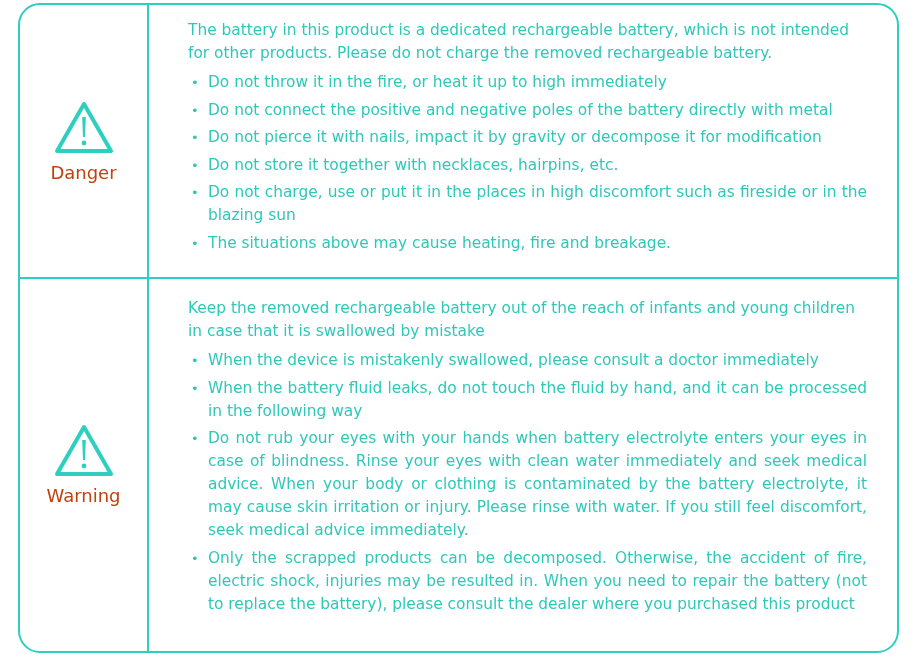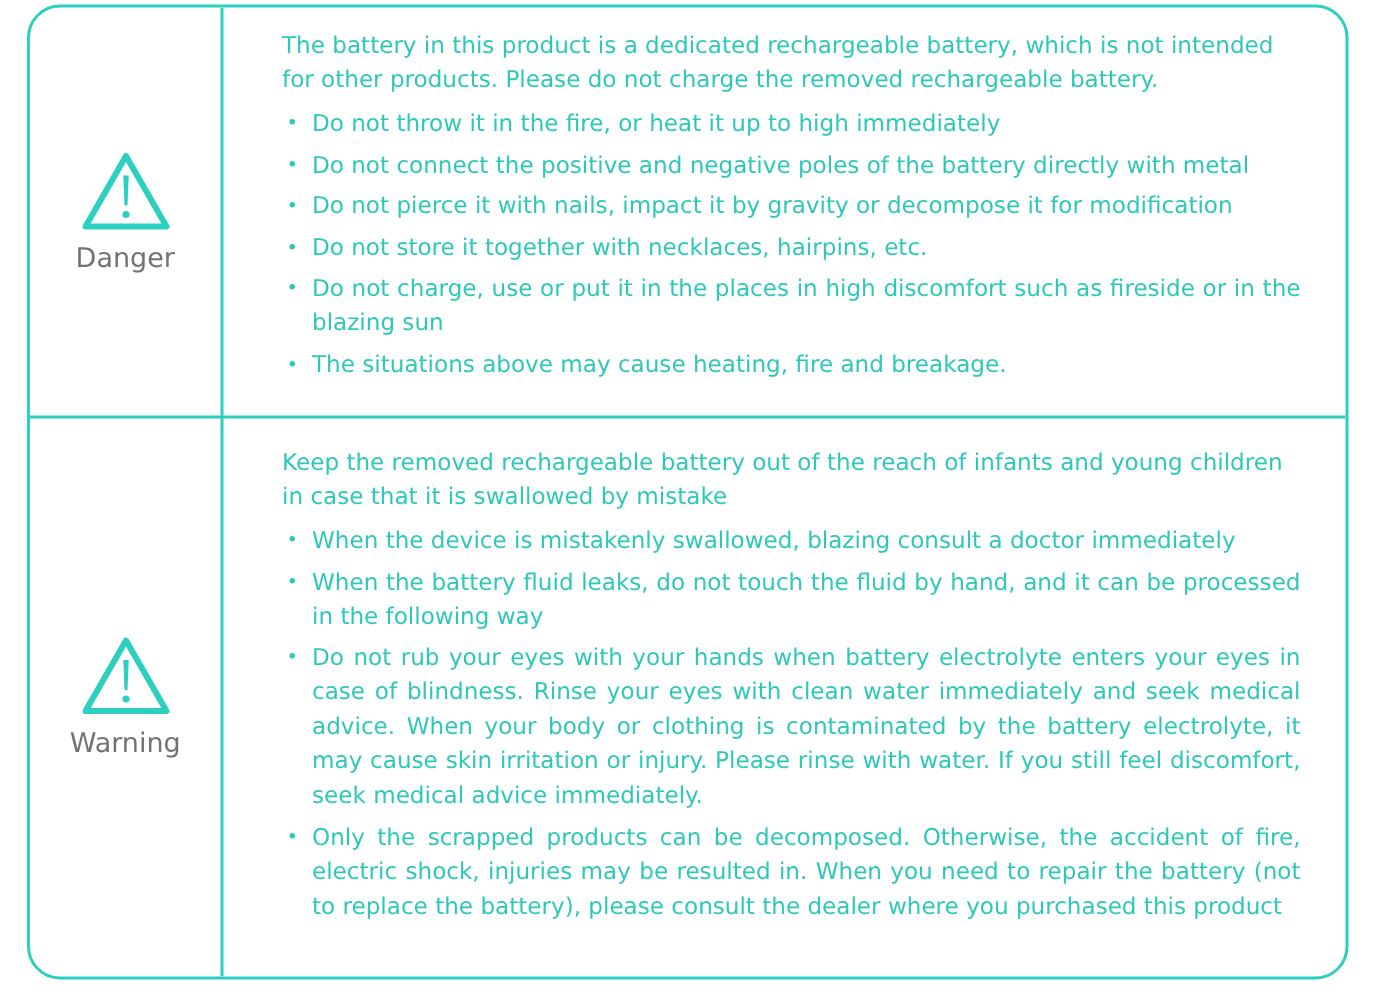--- a/index.html
+++ b/index.html
@@ -6,21 +6,21 @@
   body { width: 919px; height: 663px; position: relative; overflow: hidden;
          font-family: "DejaVu Sans", sans-serif; color: #2ec8b8; }
   .frame { position: absolute; left: 18px; top: 3px; width: 881px; height: 650px;
            border: 2px solid #2ccfc0; border-radius: 22px; box-sizing: border-box; overflow: hidden; }
   .row { position: absolute; left: 0; right: 0; display: flex; }
   .row.danger { top: 0; height: 272px; border-bottom: 2px solid #2ccfc0; }
   .row.warning { top: 272px; bottom: 0; }
   .label-cell { width: 129px; border-right: 2px solid #2ccfc0; box-sizing: border-box;
                 display: flex; flex-direction: column; align-items: center; justify-content: center; }
   .label-cell svg { width: 62px; height: 56px; display: block; }
-  .label-text { font-size: 18px; margin-top: 6px; color: #737373; }
+  .label-text { font-size: 18px; margin-top: 6px; color: #c2410c; }
   .content-cell { flex: 1; padding: 14px 30px 0 39px; box-sizing: border-box; }
   .intro { font-size: 15.4px; line-height: 23px; margin: 0 0 6px 0; }
   ul { list-style: none; margin: 0; padding: 0; }
   li { position: relative; padding-left: 20px; font-size: 15.4px; line-height: 23px; margin-bottom: 4.5px; }
   li::before { content: "•"; position: absolute; left: 3px; top: 0; font-size: 13px; }
   li.justify { text-align: justify; }
   .row.warning .content-cell { padding-top: 20px; }
 </style>
 </head>
 <body>
@@ -58,21 +58,21 @@
           <path d="M31 4 L58 51 L4 51 Z" fill="none" stroke="#2ccfc0" stroke-width="4" stroke-linejoin="round"></path>
           <path d="M29.2 17 L32.8 17 L32 37 L30 37 Z" fill="#2ccfc0"></path>
           <circle cx="31" cy="43" r="2.4" fill="#2ccfc0"></circle>
         </svg>
       </span>
       <div class="label-text">Warning</div>
     </div>
     <div class="content-cell">
       <p class="intro">Keep the removed rechargeable battery out of the reach of infants and young children in case that it is swallowed by mistake</p>
       <ul>
-        <li>When the device is mistakenly swallowed, blazing consult a doctor immediately</li>
+        <li>When the device is mistakenly swallowed, please consult a doctor immediately</li>
         <li class="justify">When the battery fluid leaks, do not touch the fluid by hand, and it can be processed in the following way</li>
         <li class="justify">Do not rub your eyes with your hands when battery electrolyte enters your eyes in case of blindness. Rinse your eyes with clean water immediately and seek medical advice. When your body or clothing is contaminated by the battery electrolyte, it may cause skin irritation or injury. Please rinse with water. If you still feel discomfort, seek medical advice immediately.</li>
         <li class="justify">Only the scrapped products can be decomposed. Otherwise, the accident of fire, electric shock, injuries may be resulted in. When you need to repair the battery (not to replace the battery), please consult the dealer where you purchased this product</li>
       </ul>
     </div>
   </div>
 
 </div>
 
 </body></html>

